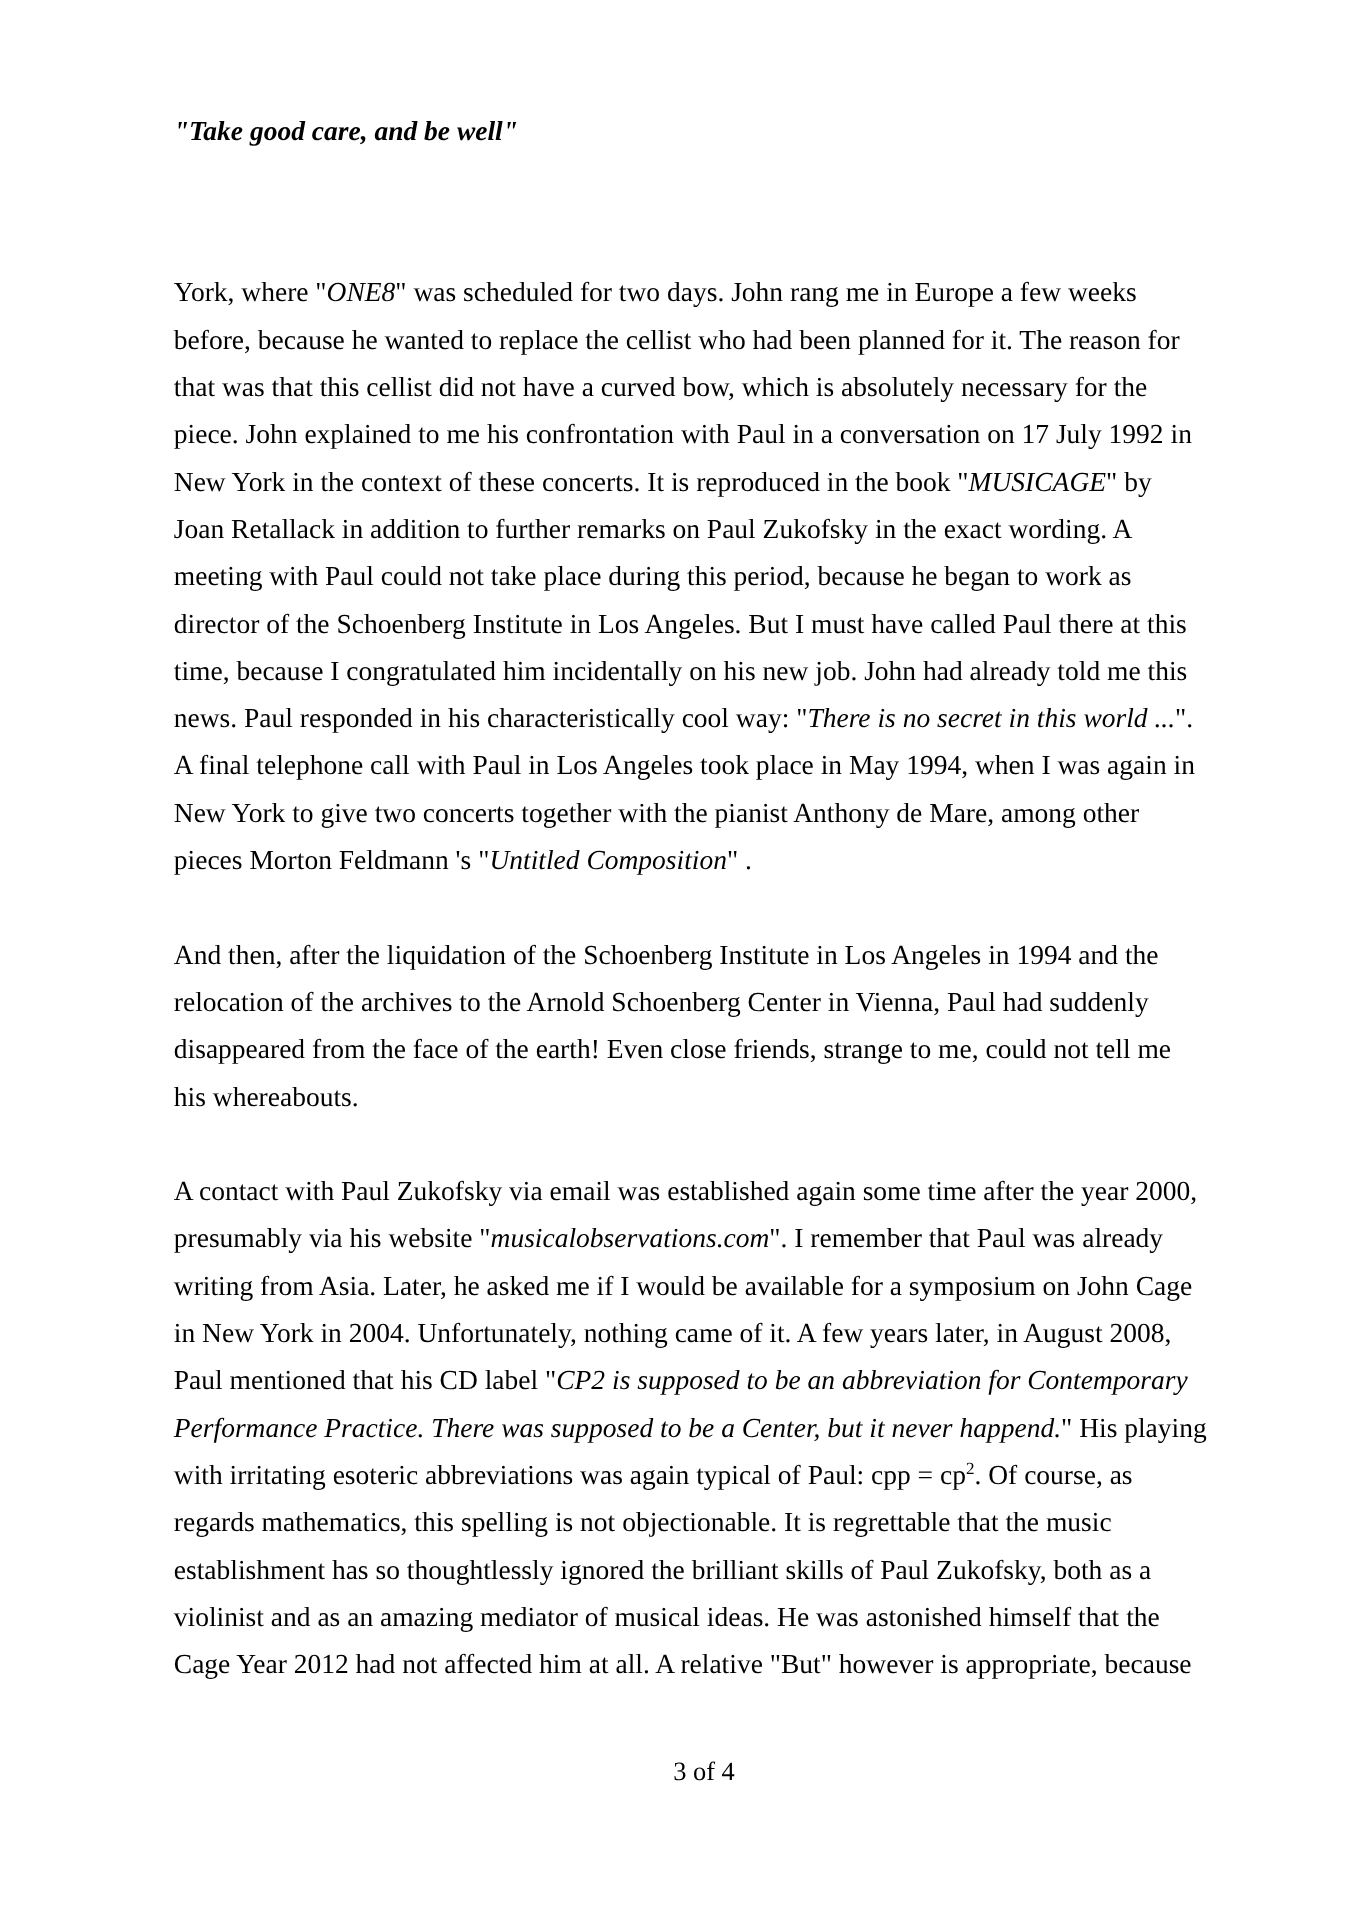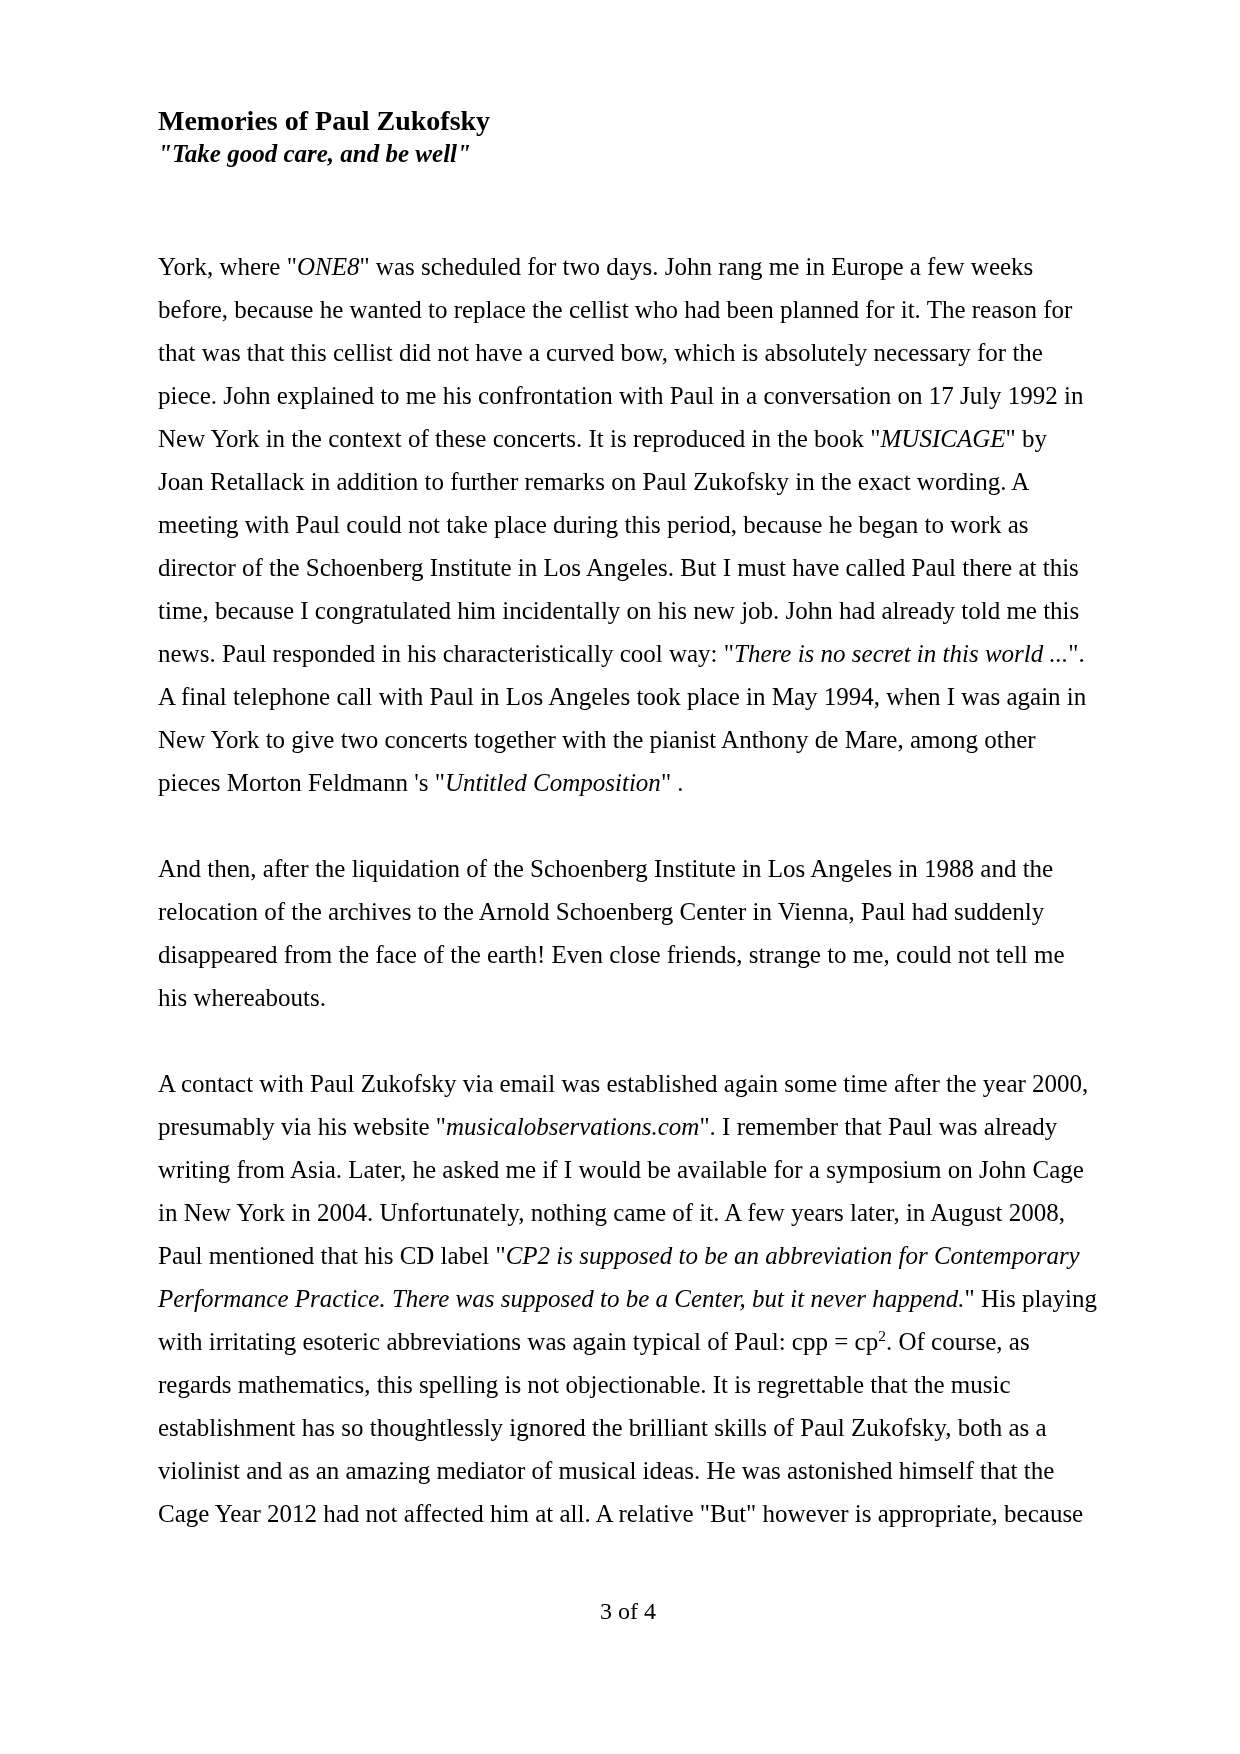--- a/index.html
+++ b/index.html
@@ -52,40 +52,39 @@
   }
   .doc-body em {
   }
   .doc-body sup {
     font-size: 0.62em;
     vertical-align: super;
     line-height: 0;
   }
   .doc-footer {
     position: absolute;
-    left: 158px;
+    left: 170px;
     top: 1596px;
     width: 940px;
     text-align: center;
     font-size: 24px;
     line-height: 30px;
     color: #000000;
   }
 </style>
 </head>
 <body>
 
 <div class="page">
   <header class="doc-header">
-    <h1 class="doc-title">Memories of Paul Zukofsky</h1>
     <h2 class="doc-subtitle">"Take good care, and be well"</h2>
   </header>
 
   <main class="doc-body" id="paragraphs">
       <p><span>York, where "</span><em>ONE8</em><span>" was scheduled for two days. John rang me in Europe a few weeks before, because he wanted to replace the cellist who had been planned for it. The reason for that was that this cellist did not have a curved bow, which is absolutely necessary for the piece. John explained to me his confrontation with Paul in a conversation on 17 July 1992 in New York in the context of these concerts. It is reproduced in the book "</span><em>MUSICAGE</em><span>" by Joan Retallack in addition to further remarks on Paul Zukofsky in the exact wording. A meeting with Paul could not take place during this period, because he began to work as director of the Schoenberg Institute in Los Angeles. But I must have called Paul there at this time, because I congratulated him incidentally on his new job. John had already told me this news. Paul responded in his characteristically cool way: "</span><em>There is no secret in this world ...</em><span>". A final telephone call with Paul in Los Angeles took place in May 1994, when I was again in New York to give two concerts together with the pianist Anthony de Mare, among other pieces Morton Feldmann 's "</span><em>Untitled Composition</em><span>" .</span></p>
-      <p><span>And then, after the liquidation of the Schoenberg Institute in Los Angeles in 1988 and the relocation of the archives to the Arnold Schoenberg Center in Vienna, Paul had suddenly disappeared from the face of the earth! Even close friends, strange to me, could not tell me his whereabouts.</span></p>
+      <p><span>And then, after the liquidation of the Schoenberg Institute in Los Angeles in 1994 and the relocation of the archives to the Arnold Schoenberg Center in Vienna, Paul had suddenly disappeared from the face of the earth! Even close friends, strange to me, could not tell me his whereabouts.</span></p>
       <p><span>A contact with Paul Zukofsky via email was established again some time after the year 2000, presumably via his website "</span><em>musicalobservations.com</em><span>". I remember that Paul was already writing from Asia. Later, he asked me if I would be available for a symposium on John Cage in New York in 2004. Unfortunately, nothing came of it. A few years later, in August 2008, Paul mentioned that his CD label "</span><em>CP2 is supposed to be an abbreviation for Contemporary Performance Practice. There was supposed to be a Center, but it never happend.</em><span>" His playing with irritating esoteric abbreviations was again typical of Paul: cpp = cp</span><sup>2</sup><span>. Of course, as regards mathematics, this spelling is not objectionable. It is regrettable that the music establishment has so thoughtlessly ignored the brilliant skills of Paul Zukofsky, both as a violinist and as an amazing mediator of musical ideas. He was astonished himself that the Cage Year 2012 had not affected him at all. A relative "But" however is appropriate, because</span></p>
     </main>
 
   <footer class="doc-footer">
     <span>3 of 4</span>
   </footer>
 </div>
 
 </body></html>

